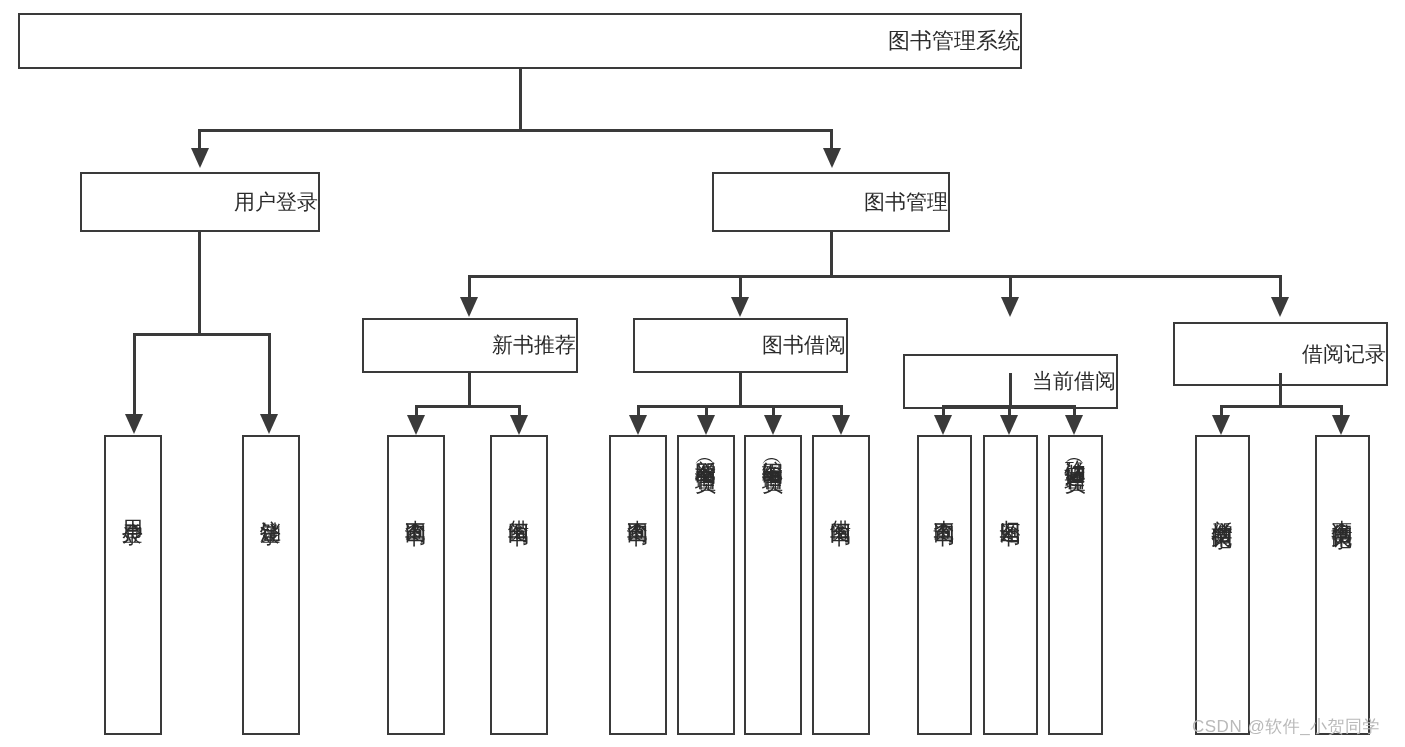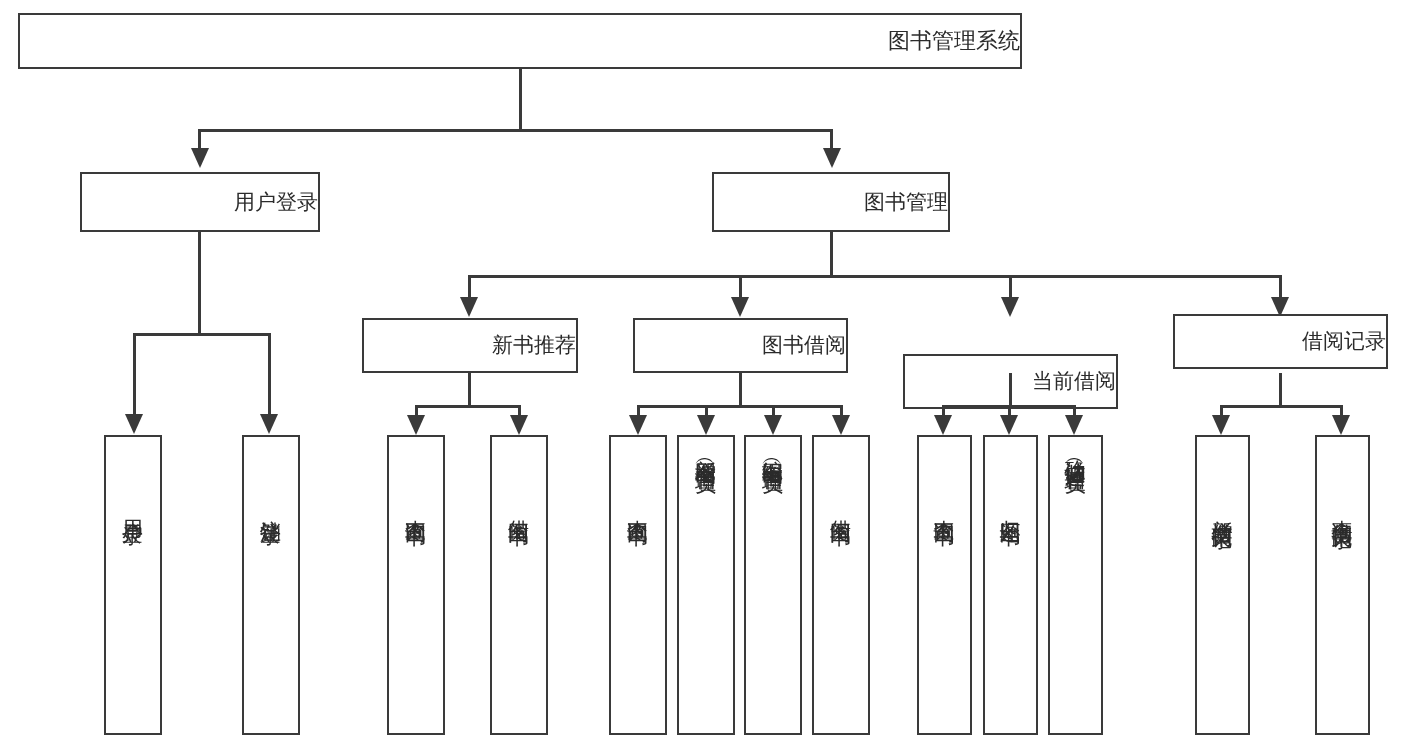--- a/index.html
+++ b/index.html
@@ -129,21 +129,21 @@
 
   <div class="node horiz" style="left:362px; top:318px; width:216px; height:55px;padding-left:20px;">
     <span class="label">新书推荐</span>
   </div>
   <div class="node horiz" style="left:633px; top:318px; width:215px; height:55px;">
     <span class="label">图书借阅</span>
   </div>
   <div class="node horiz" style="left:903px; top:318px; width:215px; height:55px;margin-top:36px;">
     <span class="label">当前借阅</span>
   </div>
-  <div class="node horiz" style="left:1173px; top:314px; width:215px; height:55px;">
+  <div class="node horiz" style="left:1173px; top:322px; width:215px; height:64px;">
     <span class="label">借阅记录</span>
   </div>
 
   <div class="vline" style="left:468px; top:373px; height:34px;"></div>
   <div class="hline" style="left:415px; top:405px; width:106px;"></div>
   <div class="vline" style="left:415px; top:405px; height:12px;"></div>
   <div class="arrow" style="left:407px; top:415px;"></div>
   <div class="vline" style="left:518px; top:405px; height:12px;"></div>
   <div class="arrow" style="left:510px; top:415px;"></div>
 
@@ -211,14 +211,15 @@
     <span class="label">确认归还（管理员）</span>
   </div>
 
   <div class="node vert mid" style="left:1195px; top:435px; width:55px; height:300px;">
     <span class="label">新增借阅记录</span>
   </div>
   <div class="node vert mid" style="left:1315px; top:435px; width:55px; height:300px;">
     <span class="label">查询借阅记录</span>
   </div>
 
+  <div id="watermark" style="left:1192px; top:715px;">CSDN @软件_小贺同学</div>
 
 </div>
 
 </body></html>

